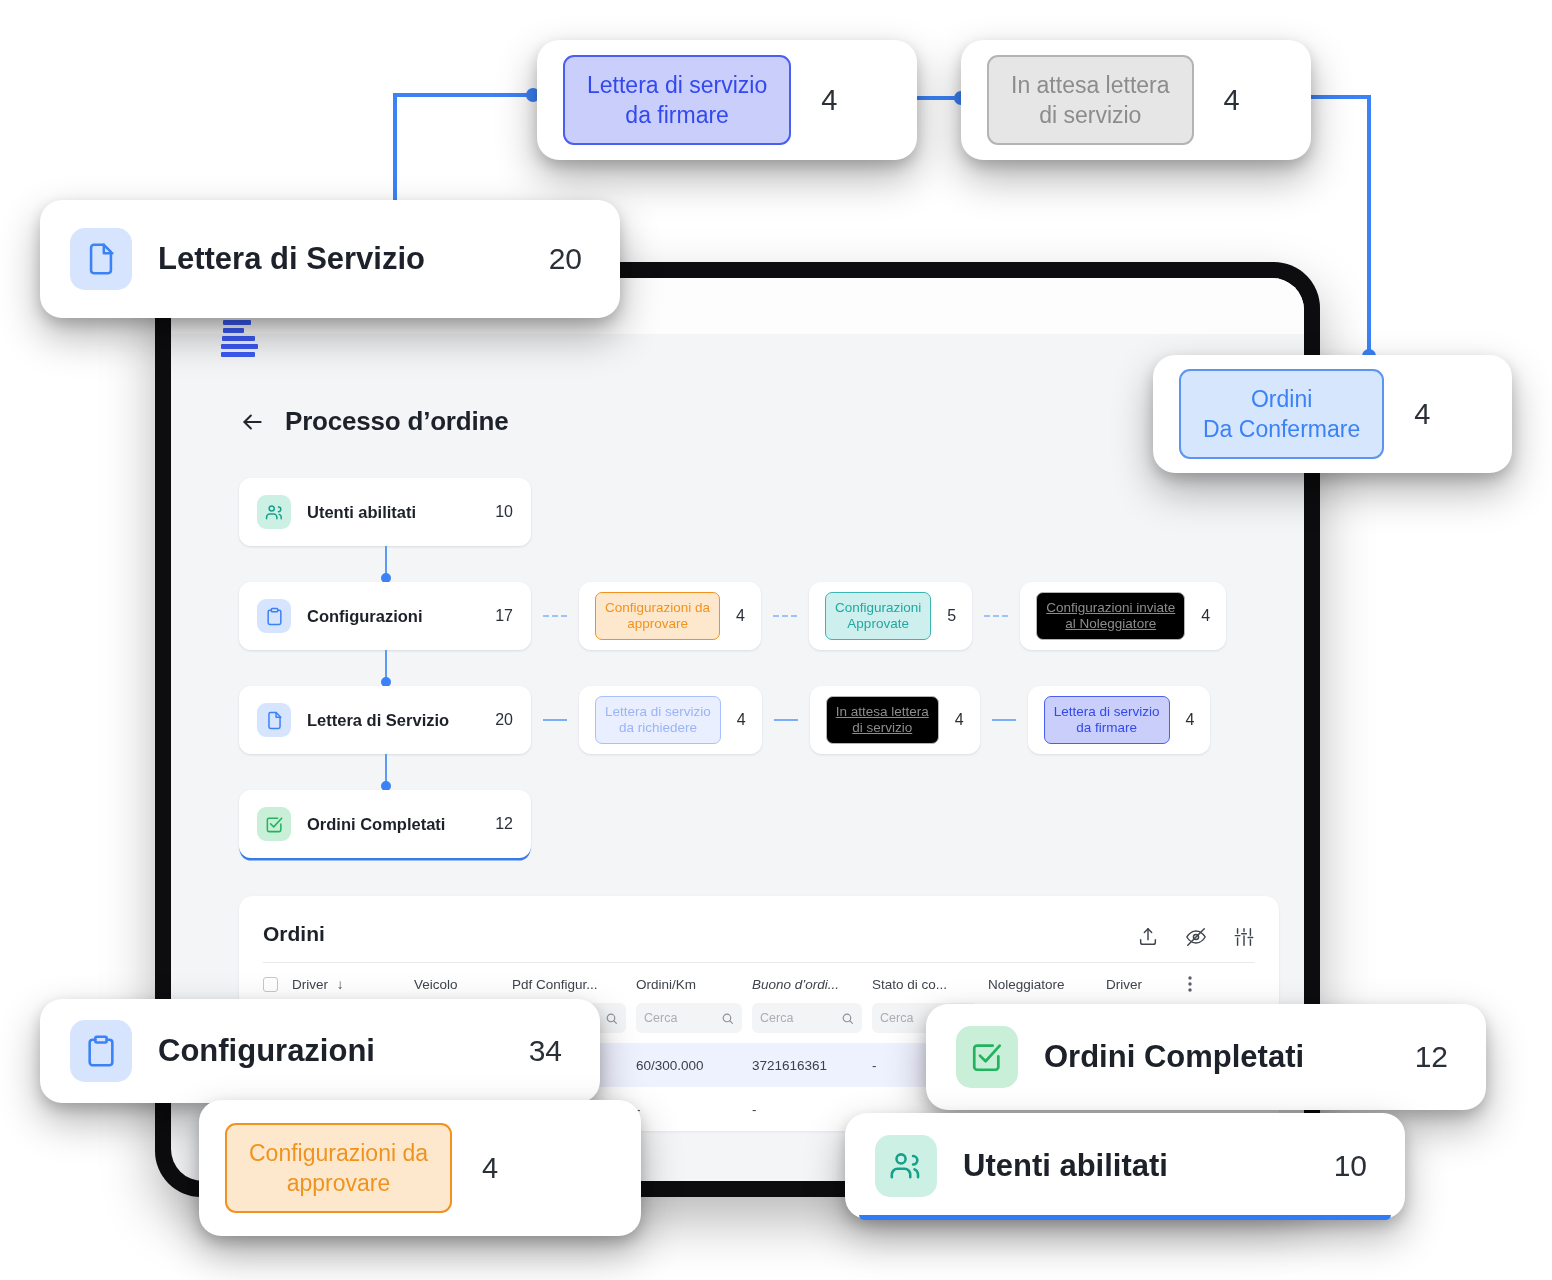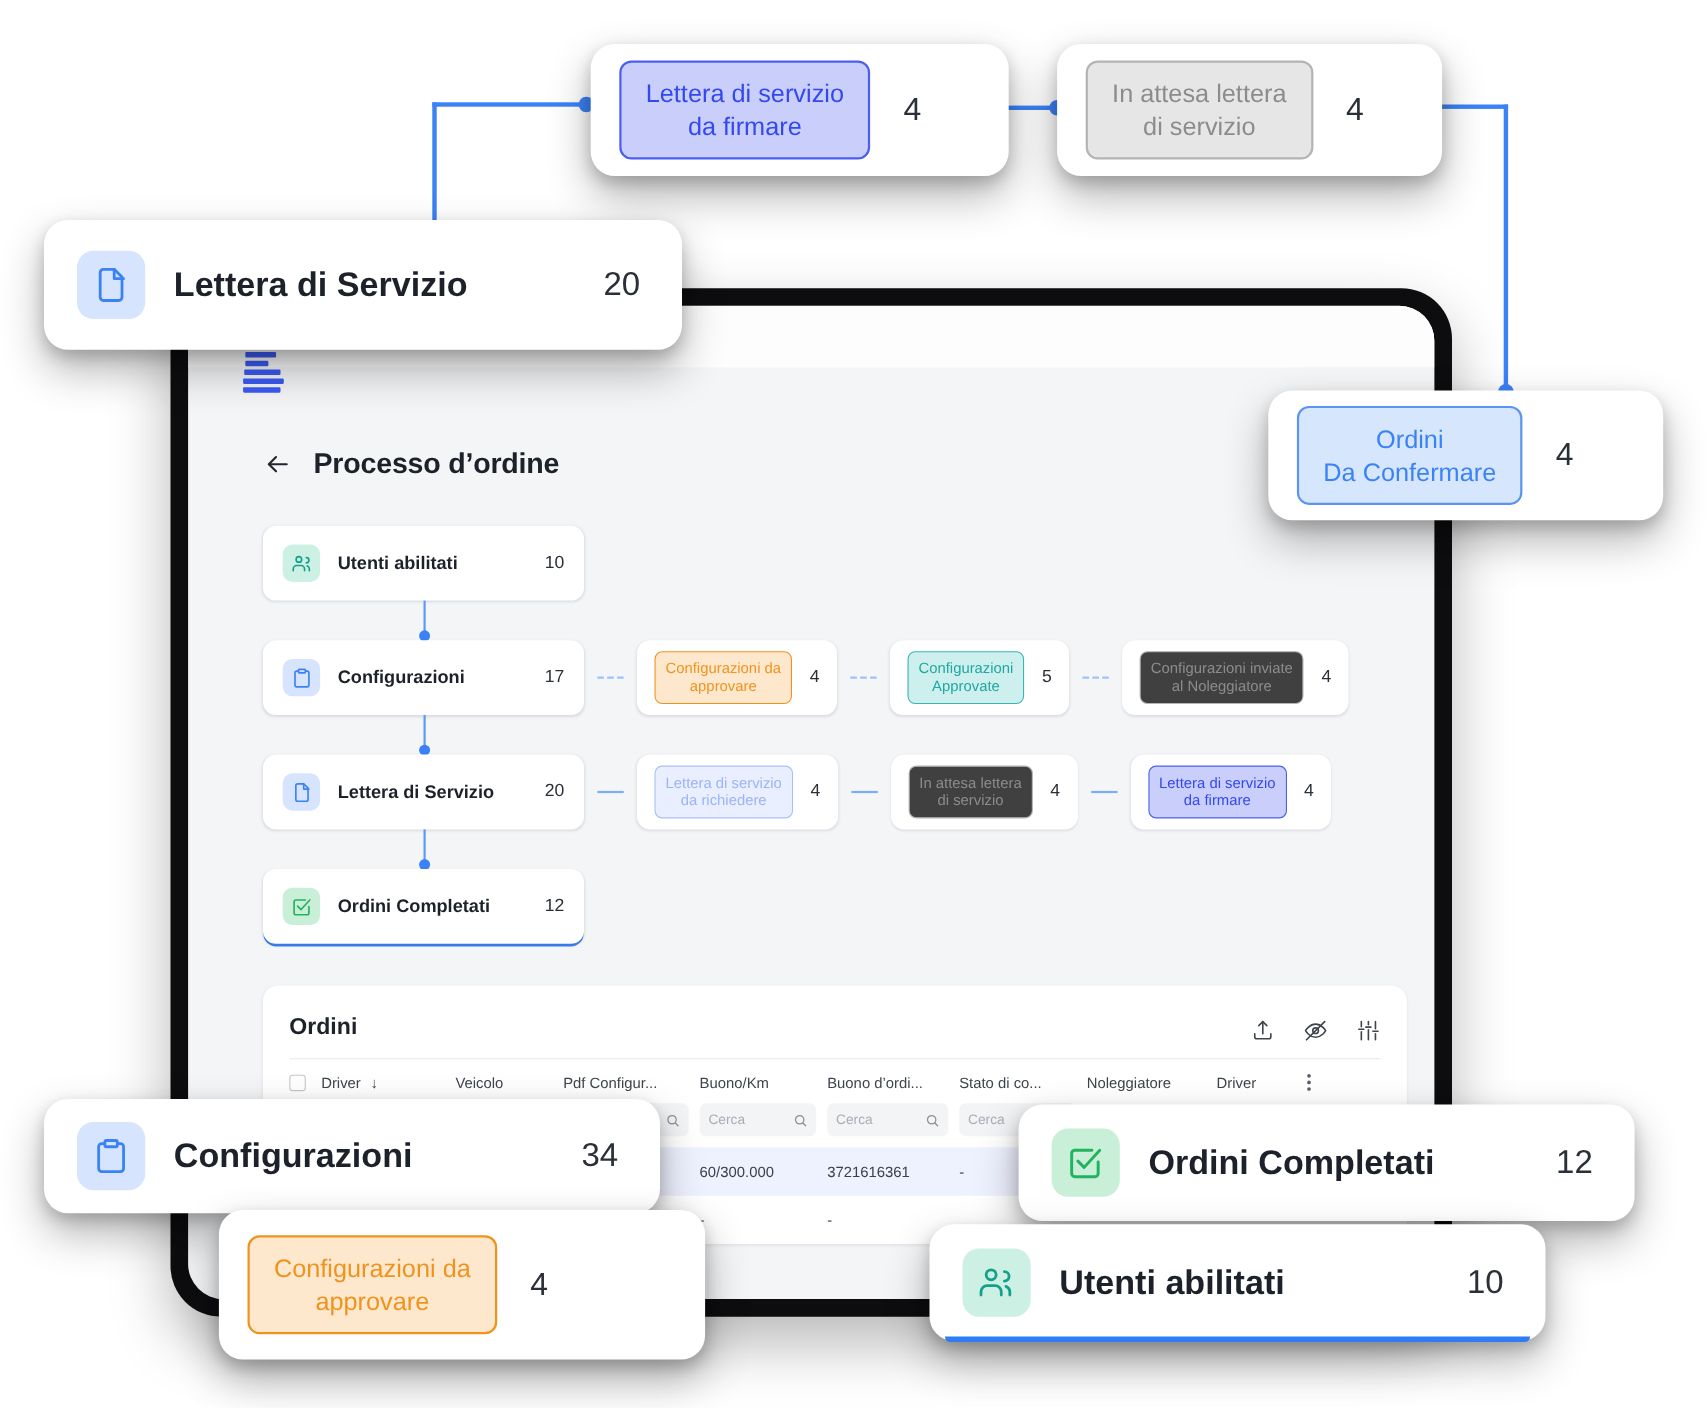--- a/index.html
+++ b/index.html
@@ -135,21 +135,21 @@
     border-radius: 7px;
     border: 1.4px solid;
     font-size: 13.5px; line-height: 16px;
     text-align: center;
     padding: 7px 9px;
     white-space: pre-line;
     font-weight: 400;
   }
   .chip-orange { background: #fde8cd; border-color: #f0931e; color: #f0931e; }
   .chip-teal   { background: #cdf0ee; border-color: #3cb5b0; color: #22a7a2; }
-  .chip-grey   { background: #404040; border-color: #b4b4b4; color: #8c8c8c; }
+  .chip-grey   { background: #000000; border-color: #b4b4b4; color: #8c8c8c; text-decoration: underline; }
   .chip-lightblue { background: #e9effe; border-color: #a8c0fb; color: #9bb4f6; }
   .chip-violet { background: #c9cffa; border-color: #4a5ff0; color: #3348ef; }
   .sub-count { font-size: 16px; color: #2b3038; }
 
   
   .table-panel {
     position: absolute; left: 68px; top: 618px;
     width: 1040px;
     background: #ffffff;
     border-radius: 14px 14px 0 0;
@@ -381,22 +381,22 @@
         <div class="tp-hr"></div>
 
         <div class="thead">
           <span class="chkbox"></span>
           <span class="th" style="width:122px;margin-left:14px;">
             <span>Driver</span>
             <span style="margin-left:5px;">↓</span>
           </span>
           <span class="th" style="width:98px;">Veicolo</span>
           <span class="th" style="width:124px;">Pdf Configur...</span>
-          <span class="th" style="width:116px;">Buono/Km</span>
-          <span class="th" style="width:120px;">Buono d’ordi...</span>
+          <span class="th" style="width:116px;">Ordini/Km</span>
+          <span class="th" style="width:120px;font-style:italic;">Buono d’ordi...</span>
           <span class="th" style="width:116px;">Stato di co...</span>
           <span class="th" style="width:118px;">Noleggiatore</span>
           <span class="th" style="width:82px;">Driver</span>
           <span class="th">
             <svg width="4" height="16" viewBox="0 0 4 16" fill="#5a5f67">
                 <circle cx="2" cy="2" r="1.7"></circle>
                 <circle cx="2" cy="8" r="1.7"></circle>
                 <circle cx="2" cy="14" r="1.7"></circle>
               </svg>
           </span>

